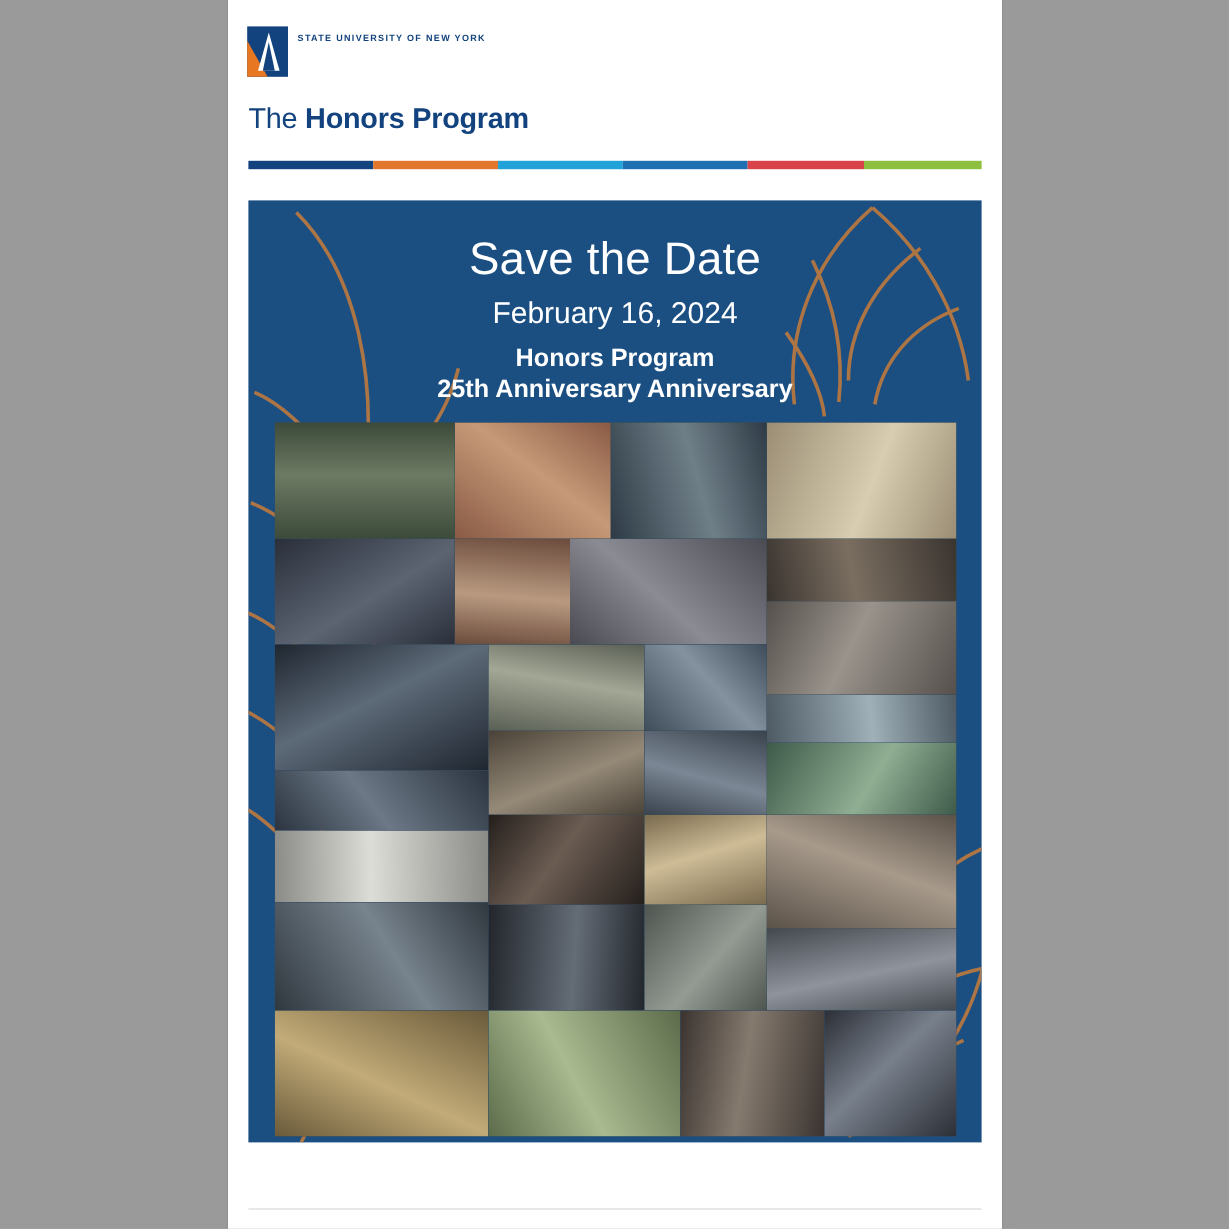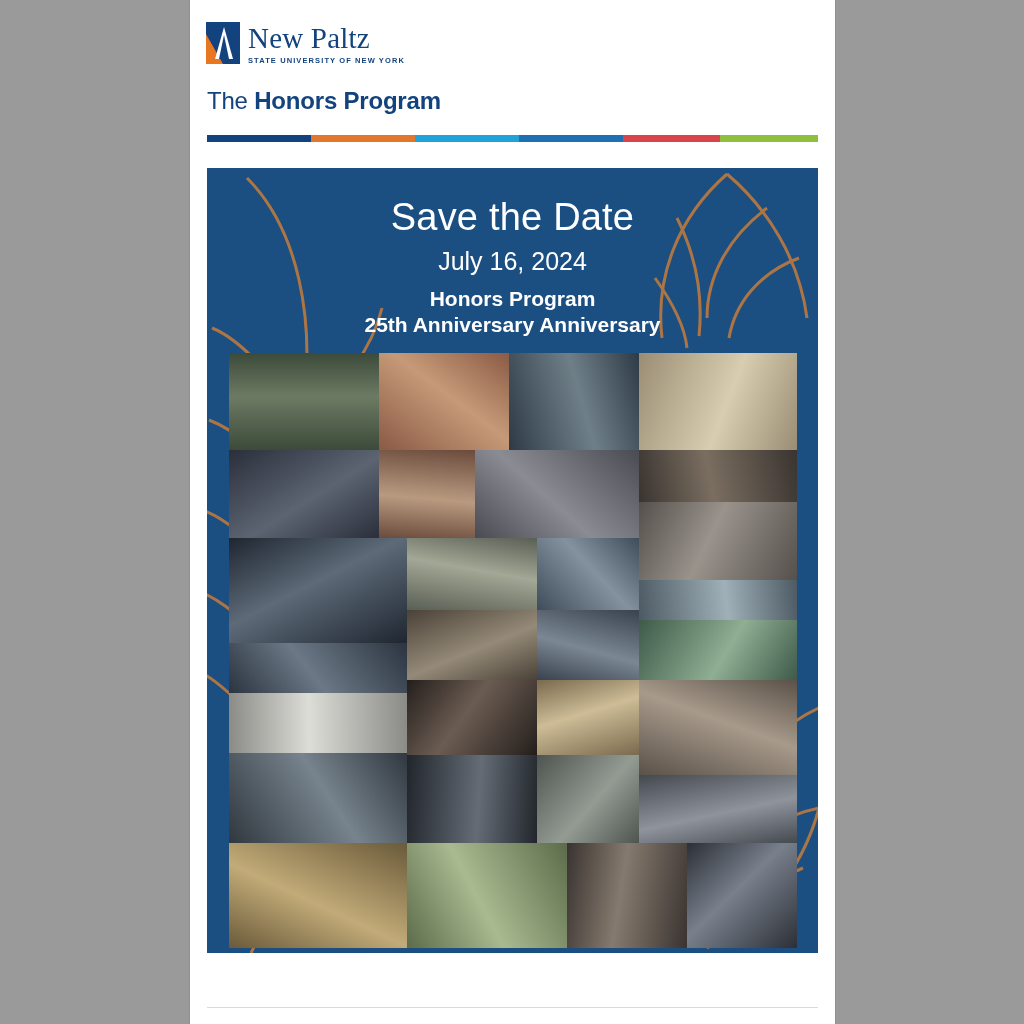--- a/index.html
+++ b/index.html
@@ -178,21 +178,20 @@
   <div class="header">
 
     <div class="logo-row">
       <div class="logo-mark">
         <div class="blue"></div>
         <div class="orange"></div>
         <div class="white-wedge"></div>
         <div class="blue-wedge"></div>
       </div>
       <div class="wordmark">
-        <div class="name">New Paltz</div>
         <div class="sub">STATE UNIVERSITY OF NEW YORK</div>
       </div>
     </div>
 
     <div class="program-title">
       <span class="light">The </span><span class="bold">Honors Program</span>
     </div>
 
     <div class="rule-bar">
       <span style="flex:17;background:#12437e"></span>
@@ -235,21 +234,21 @@
       </g>
       <g fill="none" stroke="#c77c3a" stroke-width="2.2" opacity="0.6">
         <path d="M210 700 C250 690 300 700 330 730"></path>
         <path d="M300 760 C340 740 390 740 420 760"></path>
         <path d="M430 640 C470 630 510 640 540 664"></path>
       </g>
     </svg>
 
     <div class="poster-head">
       <div class="h1">Save the Date</div>
-      <div class="h2">July 16, 2024</div>
+      <div class="h2">February 16, 2024</div>
       <div class="h3">
         <div>Honors Program</div>
         <div>25th Anniversary Anniversary</div>
       </div>
     </div>
 
     <div class="collage" id="collage">
         <div class="tile" style="left: 0px; top: 0px; width: 150px; height: 97px;">
           <div class="ph" style="background: linear-gradient(0deg, rgb(60, 74, 58) 0%, rgb(109, 122, 99) 55%, rgb(60, 74, 58) 100%);"></div>
         </div>

